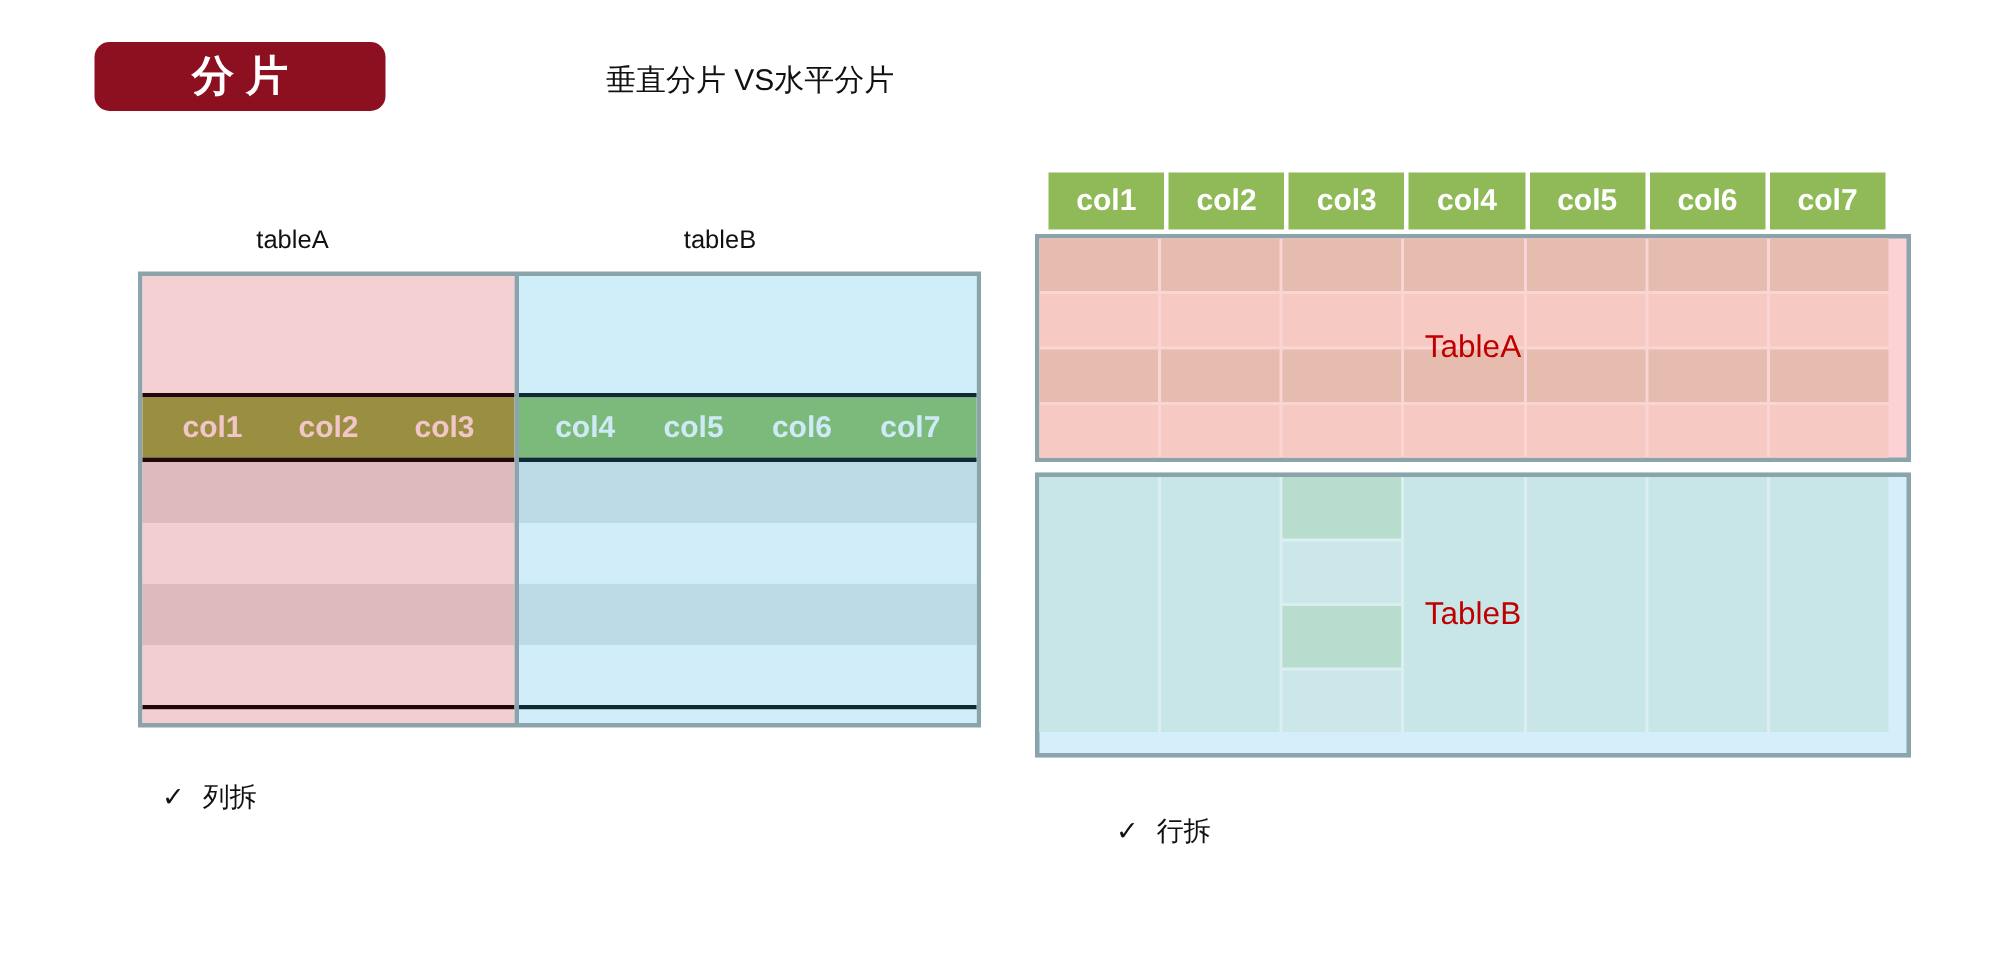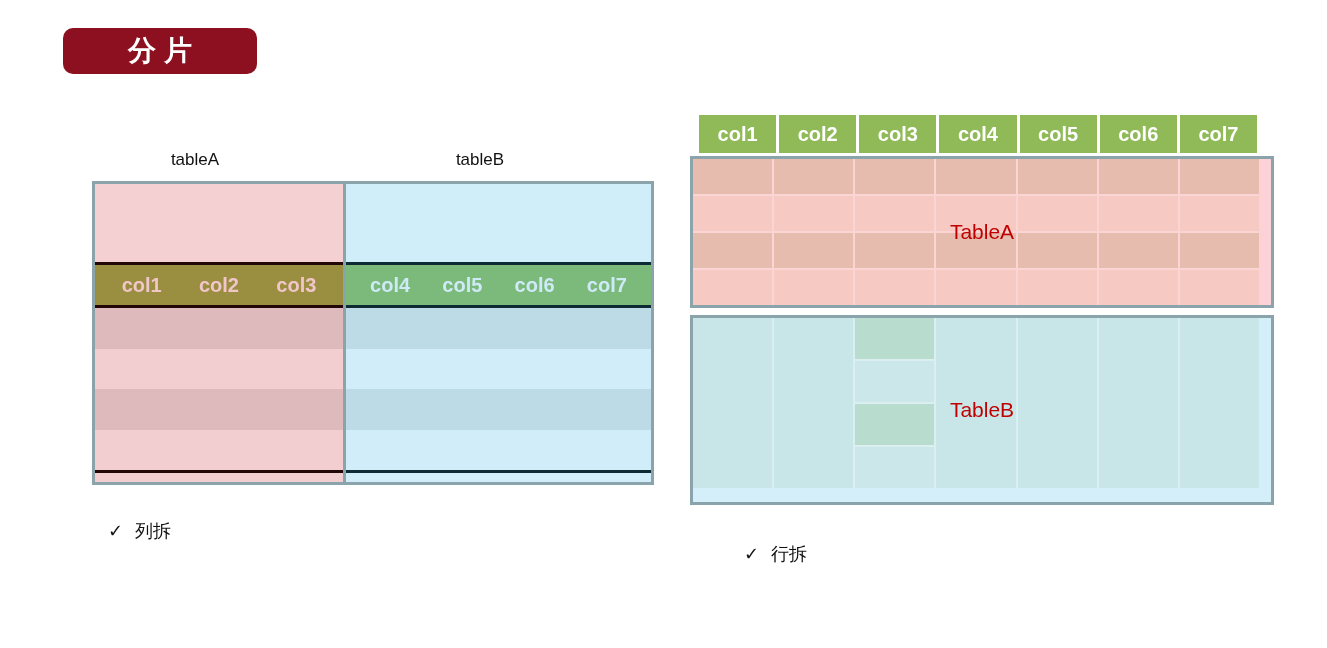--- a/index.html
+++ b/index.html
@@ -81,20 +81,21 @@
   .cap-left{left:108px;top:519px;}
   .cap-right{left:744px;top:542px;}
   .checkmark{font-size:18px;color:#111;}
 </style>
 </head>
 <body>
 
 <div class="canvas">
 
   <div class="badge">分片</div>
+  <div class="heading">垂直分片 VS水平分片</div>
 
   <div class="tbl-label lbl-a">tableA</div>
   <div class="tbl-label lbl-b">tableB</div>
 
   <div class="vbox">
     <div class="vhalf pink">
       <div class="band"></div>
       <div class="sepline"></div>
       <div class="vheader">
         <span>col1</span>

